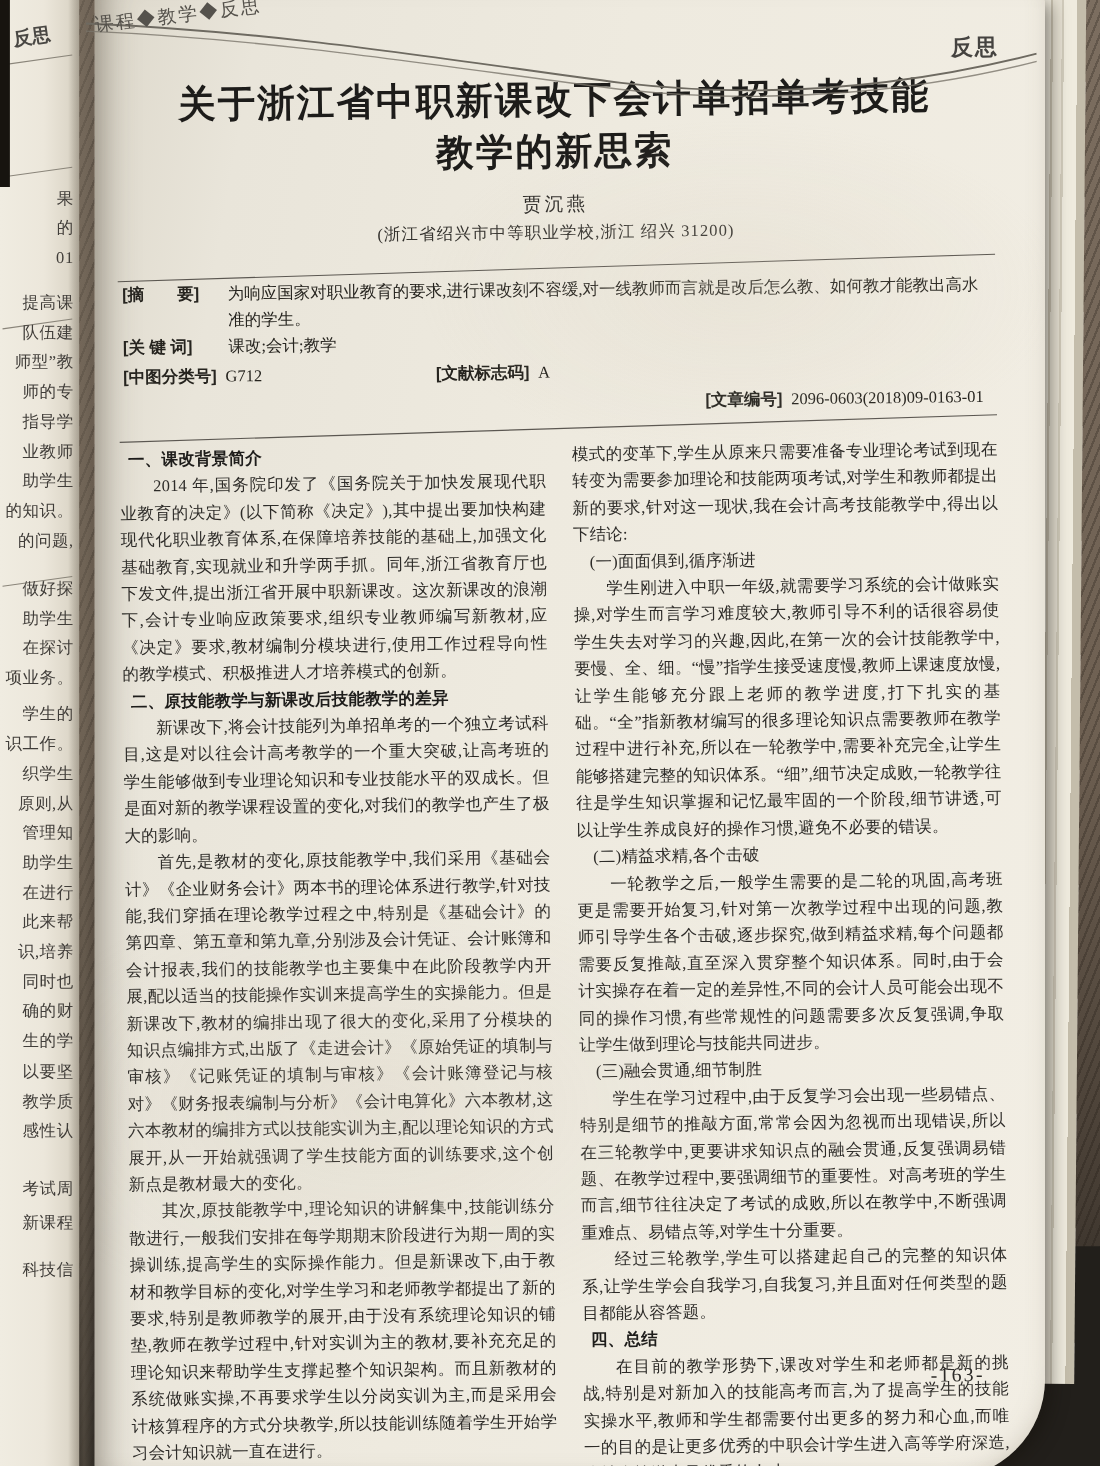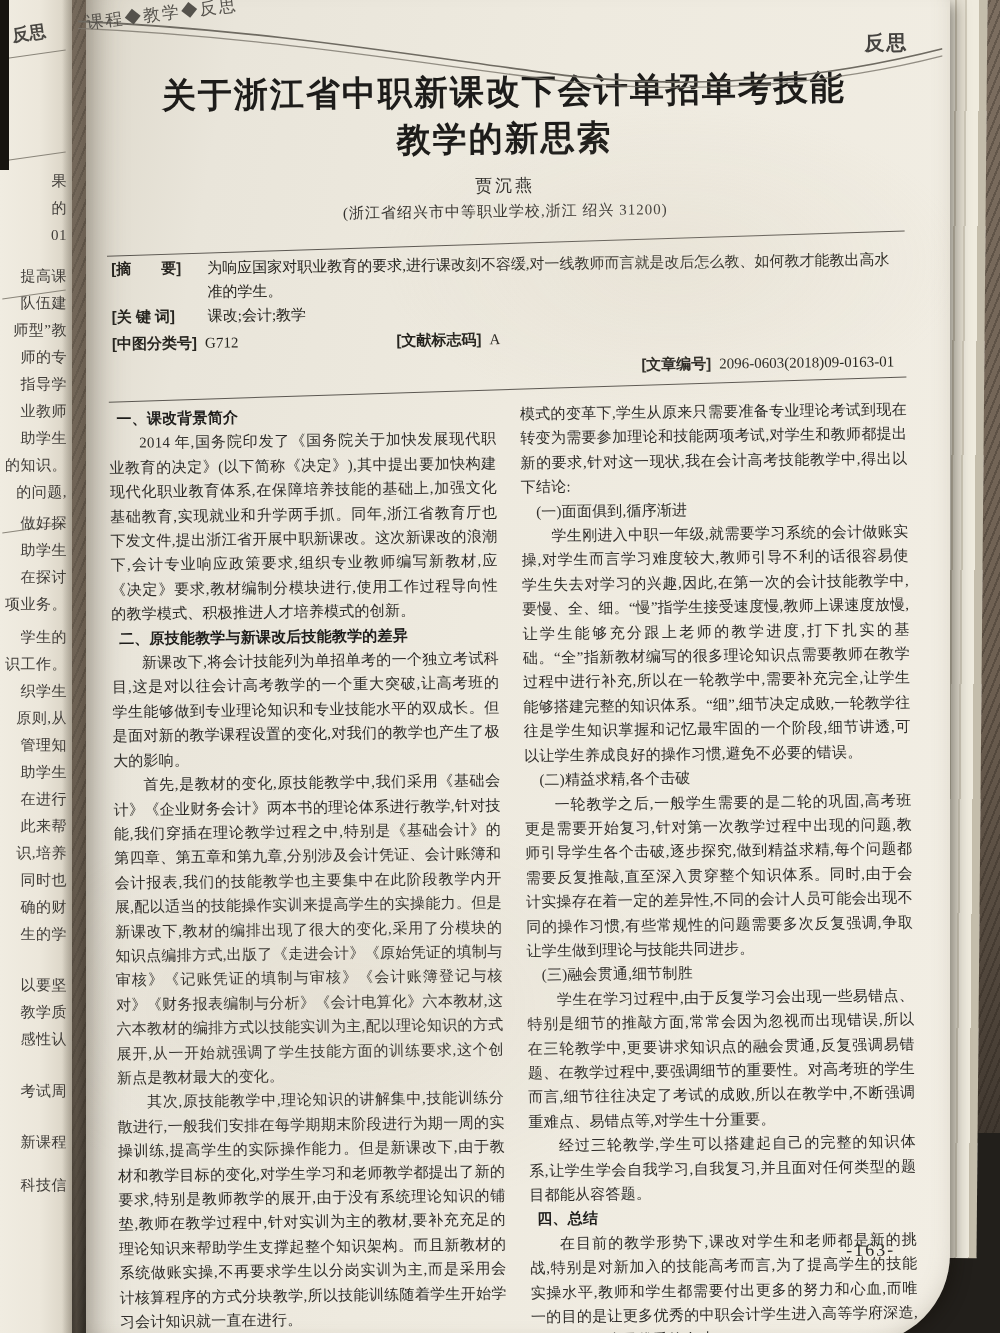--- a/index.html
+++ b/index.html
@@ -118,41 +118,41 @@
       <div>01</div>
       <div style="margin-top: 14px;">提高课</div>
       <div>队伍建</div>
       <div>师型”教</div>
       <div>师的专</div>
       <div>指导学</div>
       <div>业教师</div>
       <div>助学生</div>
       <div>的知识。</div>
       <div>的问题,</div>
-      <div style="margin-top: 4px;">做好探</div>
+      <div style="margin-top: 17px;">做好探</div>
       <div>助学生</div>
       <div>在探讨</div>
       <div>项业务。</div>
       <div style="margin-top: 6px;">学生的</div>
       <div>识工作。</div>
       <div>织学生</div>
       <div>原则,从</div>
       <div>管理知</div>
       <div>助学生</div>
       <div>在进行</div>
       <div>此来帮</div>
       <div>识,培养</div>
       <div>同时也</div>
       <div>确的财</div>
       <div>生的学</div>
-      <div style="margin-top: 24px;">以要坚</div>
+      <div style="margin-top: 1px;">以要坚</div>
       <div>教学质</div>
       <div>感性认</div>
       <div style="margin-top: 25px;">考试周</div>
-      <div style="margin-top: 24px;">新课程</div>
+      <div style="margin-top: 4px;">新课程</div>
       <div style="margin-top: 16px;">科技信</div>
     </div>
 </div>
 
 <div class="spine"></div>
 <div class="page-edges"></div>
 
 <div class="page">
   <div class="content">
 

